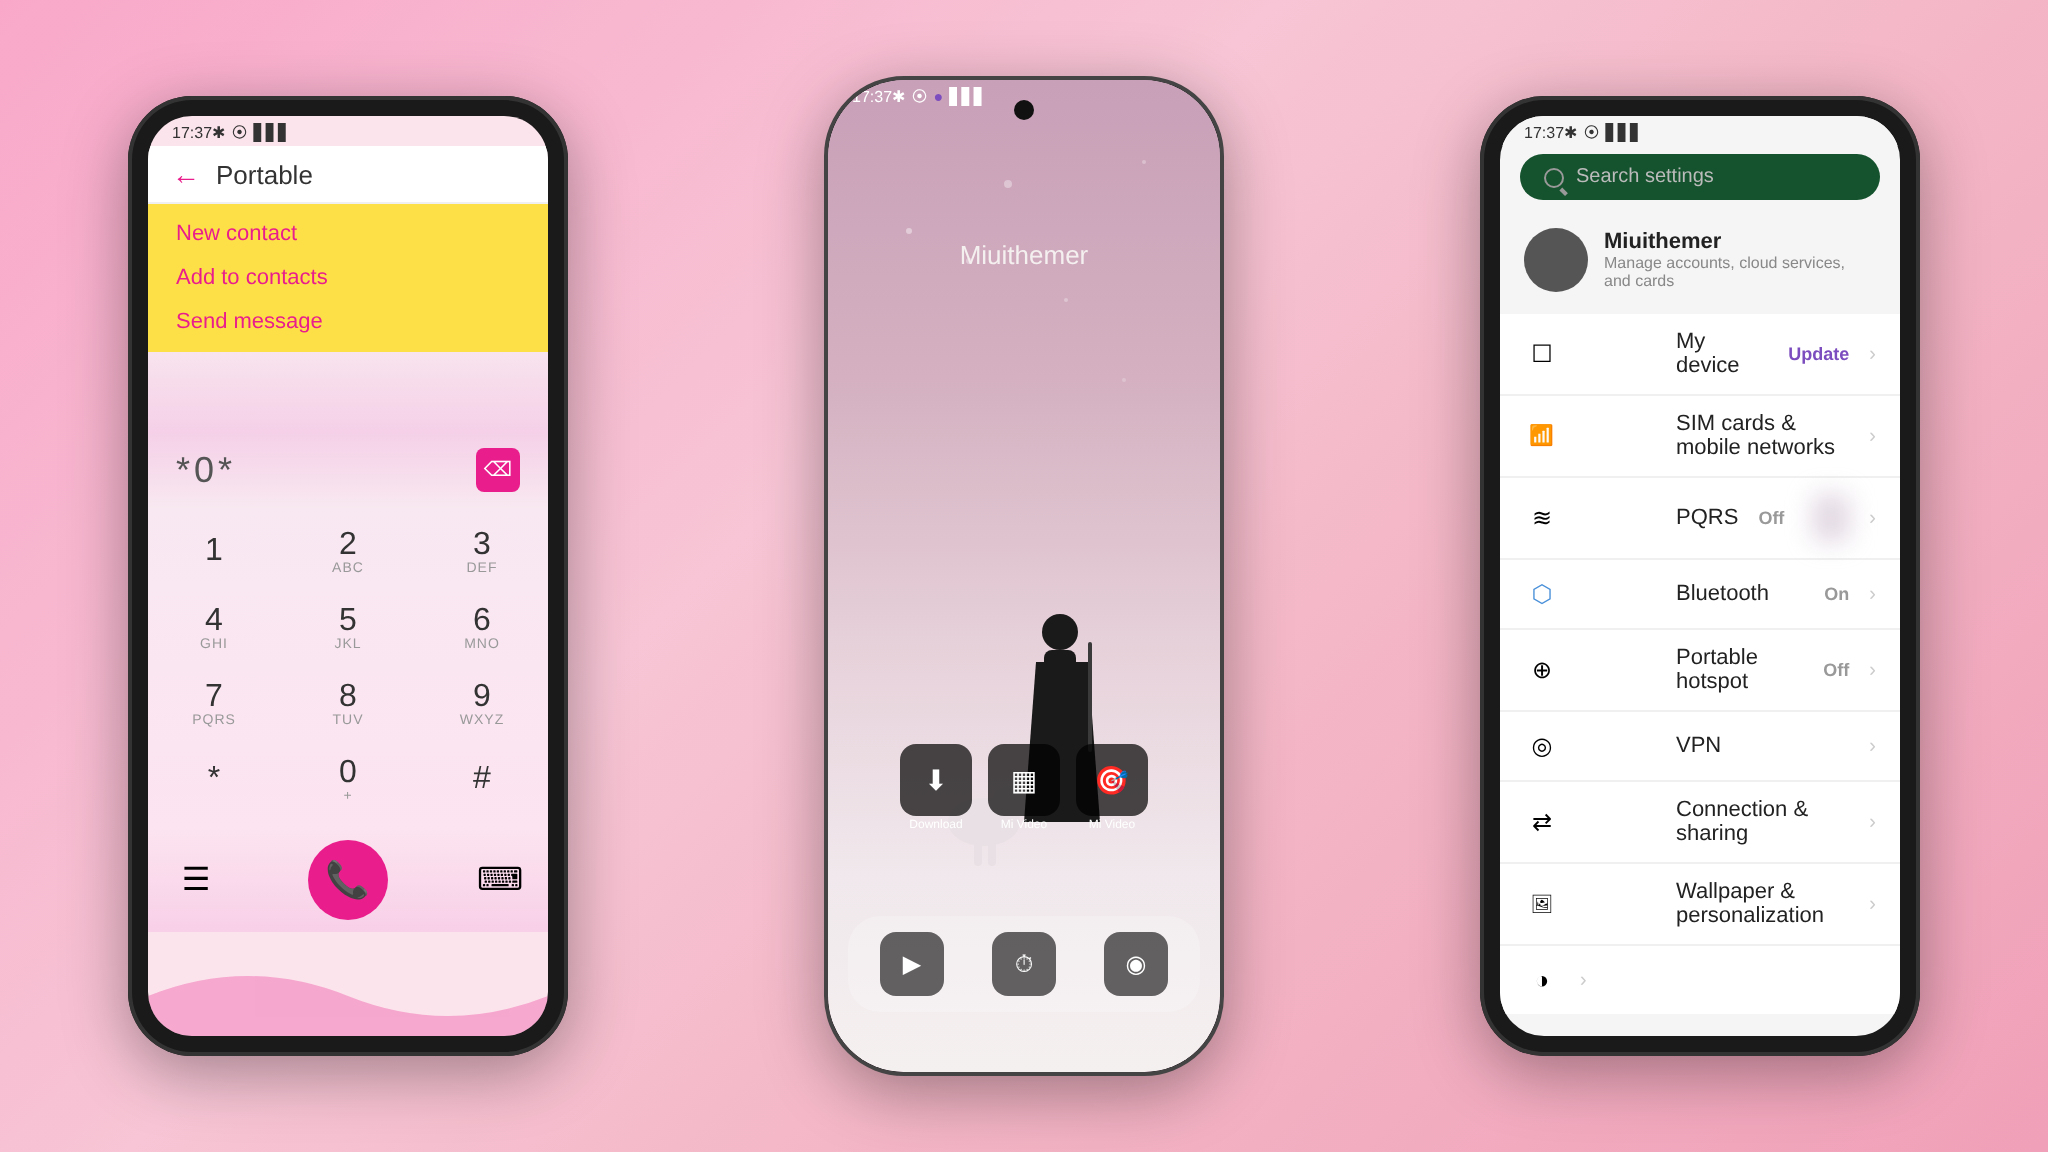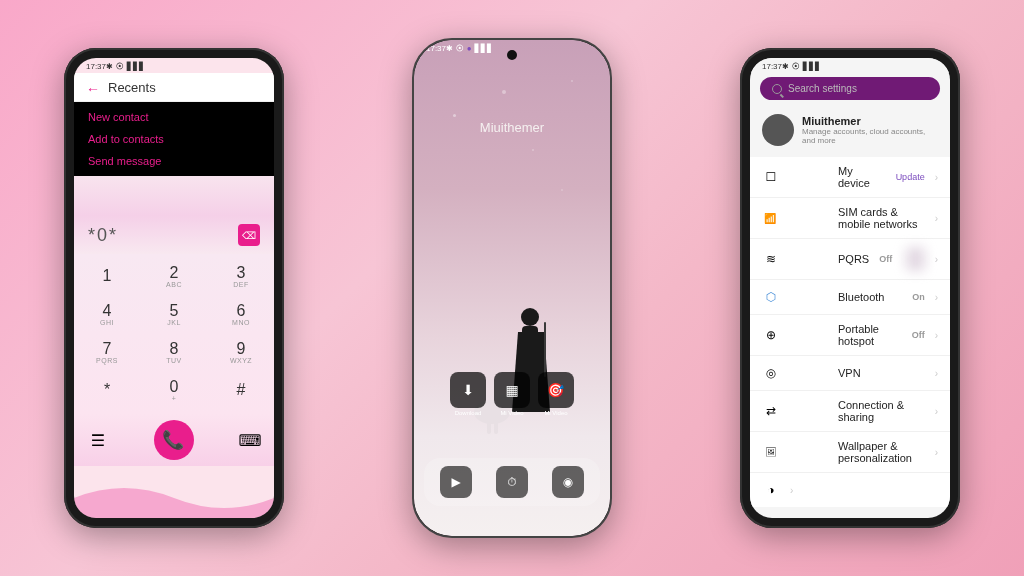--- a/index.html
+++ b/index.html
@@ -90,21 +90,21 @@
     .phone1-header .back-btn {
       color: #e91e8c;
       font-size: 14px;
     }
     .phone1-header .title {
       font-size: 13px;
       color: #333;
       font-weight: 500;
     }
     .phone1-options {
-      background: #000000;
+      background: #fde047;
       padding: 4px 0;
     }
     .phone1-options a {
       display: block;
       color: #e91e8c;
       font-size: 11px;
       padding: 5px 14px;
       text-decoration: none;
     }
     .phone1-spacer {
@@ -277,21 +277,21 @@
     
     .settings-title {
       text-align: center;
       color: #7c4dbe;
       font-size: 14px;
       font-weight: 600;
       padding: 8px 0 4px;
     }
     .search-bar {
       margin: 4px 10px 6px;
-      background: #701a75;
+      background: #14532d;
       border-radius: 20px;
       padding: 6px 12px;
       font-size: 10px;
       color: #999;
       display: flex;
       align-items: center;
       gap: 6px;
     }
     .search-icon-circle {
       width: 10px;
@@ -361,21 +361,21 @@
       color: #222;
     }
     .settings-item-value {
       font-size: 9px;
       color: #999;
       font-weight: bold;
     }
     .settings-item-badge {
       font-size: 9px;
       color: #7c4dbe;
-      font-weight: 400;
+      font-weight: 700;
     }
     .settings-chevron {
       font-size: 10px;
       color: #ccc;
     }
 
     
     .phone2-camera {
       position: absolute;
       top: 10px;
@@ -398,21 +398,21 @@
       <span>17:37</span>
       <div class="status-icons">
         <span>✱</span>
         <span>⦿</span>
         <span>▋▋▋</span>
       </div>
     </div>
 
     <div class="phone1-header">
       <span class="back-btn">←</span>
-      <span class="title">Recents</span>
+      <span class="title">Portable</span>
     </div>
 
     <div class="phone1-options">
       <a href="#">New contact</a>
       <a href="#">Add to contacts</a>
       <a href="#">Send message</a>
     </div>
 
     <div class="phone1-spacer">
       <svg width="200" height="40" viewBox="0 0 200 40" style="position:absolute;bottom:0;opacity:0.3;">
@@ -574,21 +574,21 @@
 
     <div class="search-bar">
       <div class="search-icon-circle"></div>
       <span style="color:#bbb;">Search settings</span>
     </div>
 
     <div class="settings-account">
       <div class="account-avatar"></div>
       <div class="account-info">
         <div class="name">Miuithemer</div>
-        <div class="desc">Manage accounts, cloud accounts, and more</div>
+        <div class="desc">Manage accounts, cloud services, and cards</div>
       </div>
     </div>
 
     <div class="settings-section">
 
       <div class="settings-item">
         <div class="settings-item-icon">☐</div>
         <div class="settings-item-text">
           <div class="settings-item-label">My device</div>
         </div>

